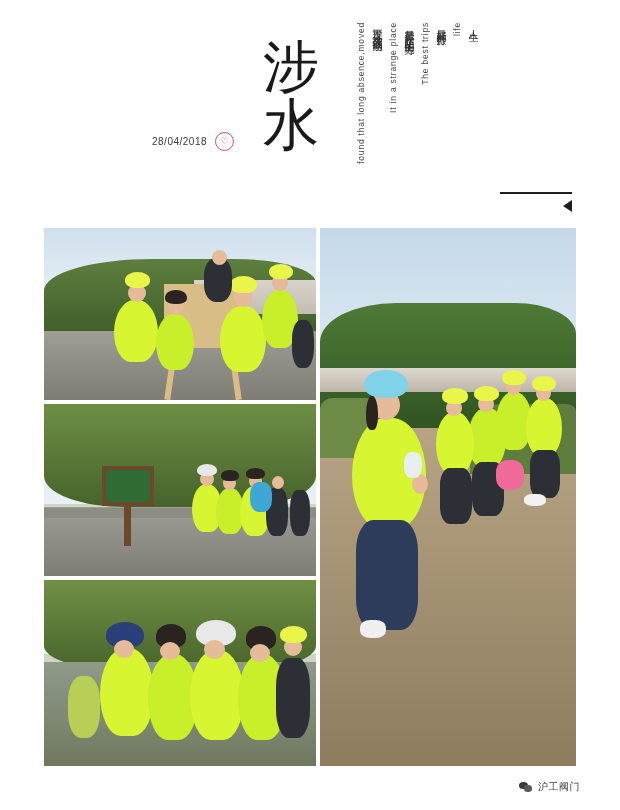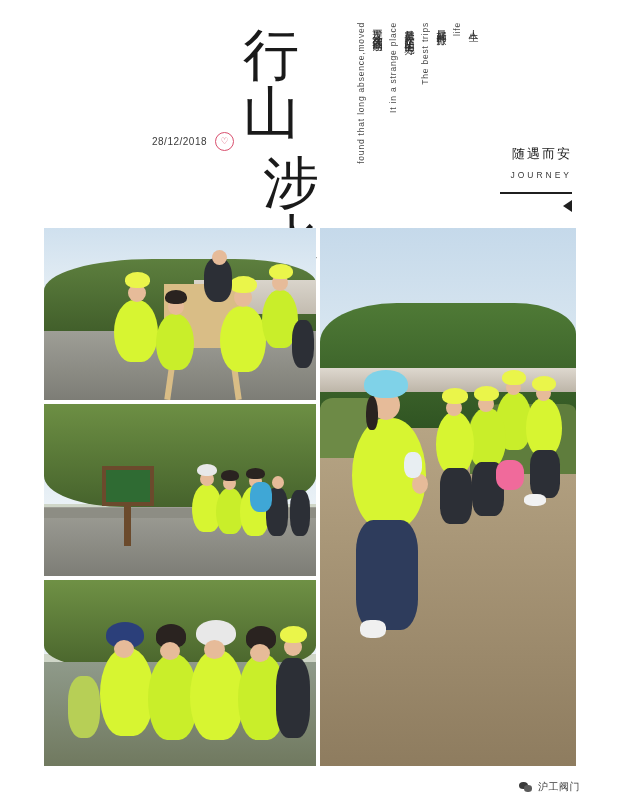--- a/index.html
+++ b/index.html
@@ -227,48 +227,41 @@
     color: #3a3a3a;
     letter-spacing: 0.5px;
   }
 </style>
 </head>
 <body>
 
 <div class="header">
 
   <div class="title-block">
-    <div class="title-char-row">
-      <span class="title-char">行山</span>
-    </div>
     <div class="title-char-row title-row2">
       <span class="title-char">涉水</span>
     </div>
   </div>
 
   <div class="vtext-group">
     <div class="vtext cn">人生</div>
     <div class="vtext en">life</div>
     <div class="vtext cn">最好的旅行</div>
     <div class="vtext en">The best trips</div>
     <div class="vtext cn">就是你在一个陌生的地方</div>
     <div class="vtext en">It in a strange place</div>
     <div class="vtext cn">发现一种久违的感动</div>
     <div class="vtext en">found that long absence,moved</div>
   </div>
 
   <div class="date-row">
-    <span class="date-text">28/12/2018</span>
+    <span class="date-text">28/04/2018</span>
     <span class="heart-badge">♡</span>
   </div>
 
-  <div class="right-label">
-    <div class="cn">随遇而安</div>
-    <div class="en">JOURNEY</div>
-  </div>
   <div class="rule"></div>
   <div class="tri"></div>
 </div>
 
 <div class="grid">
 
   <div class="photo p1">
     <div class="sky" style="height:46%"></div>
     <div class="trees" style="top:18%; height:46%; border-radius:40% 30% 0 0;"></div>
     <div class="wall" style="left:150px; top:52px; width:122px; height:34px;"></div>

